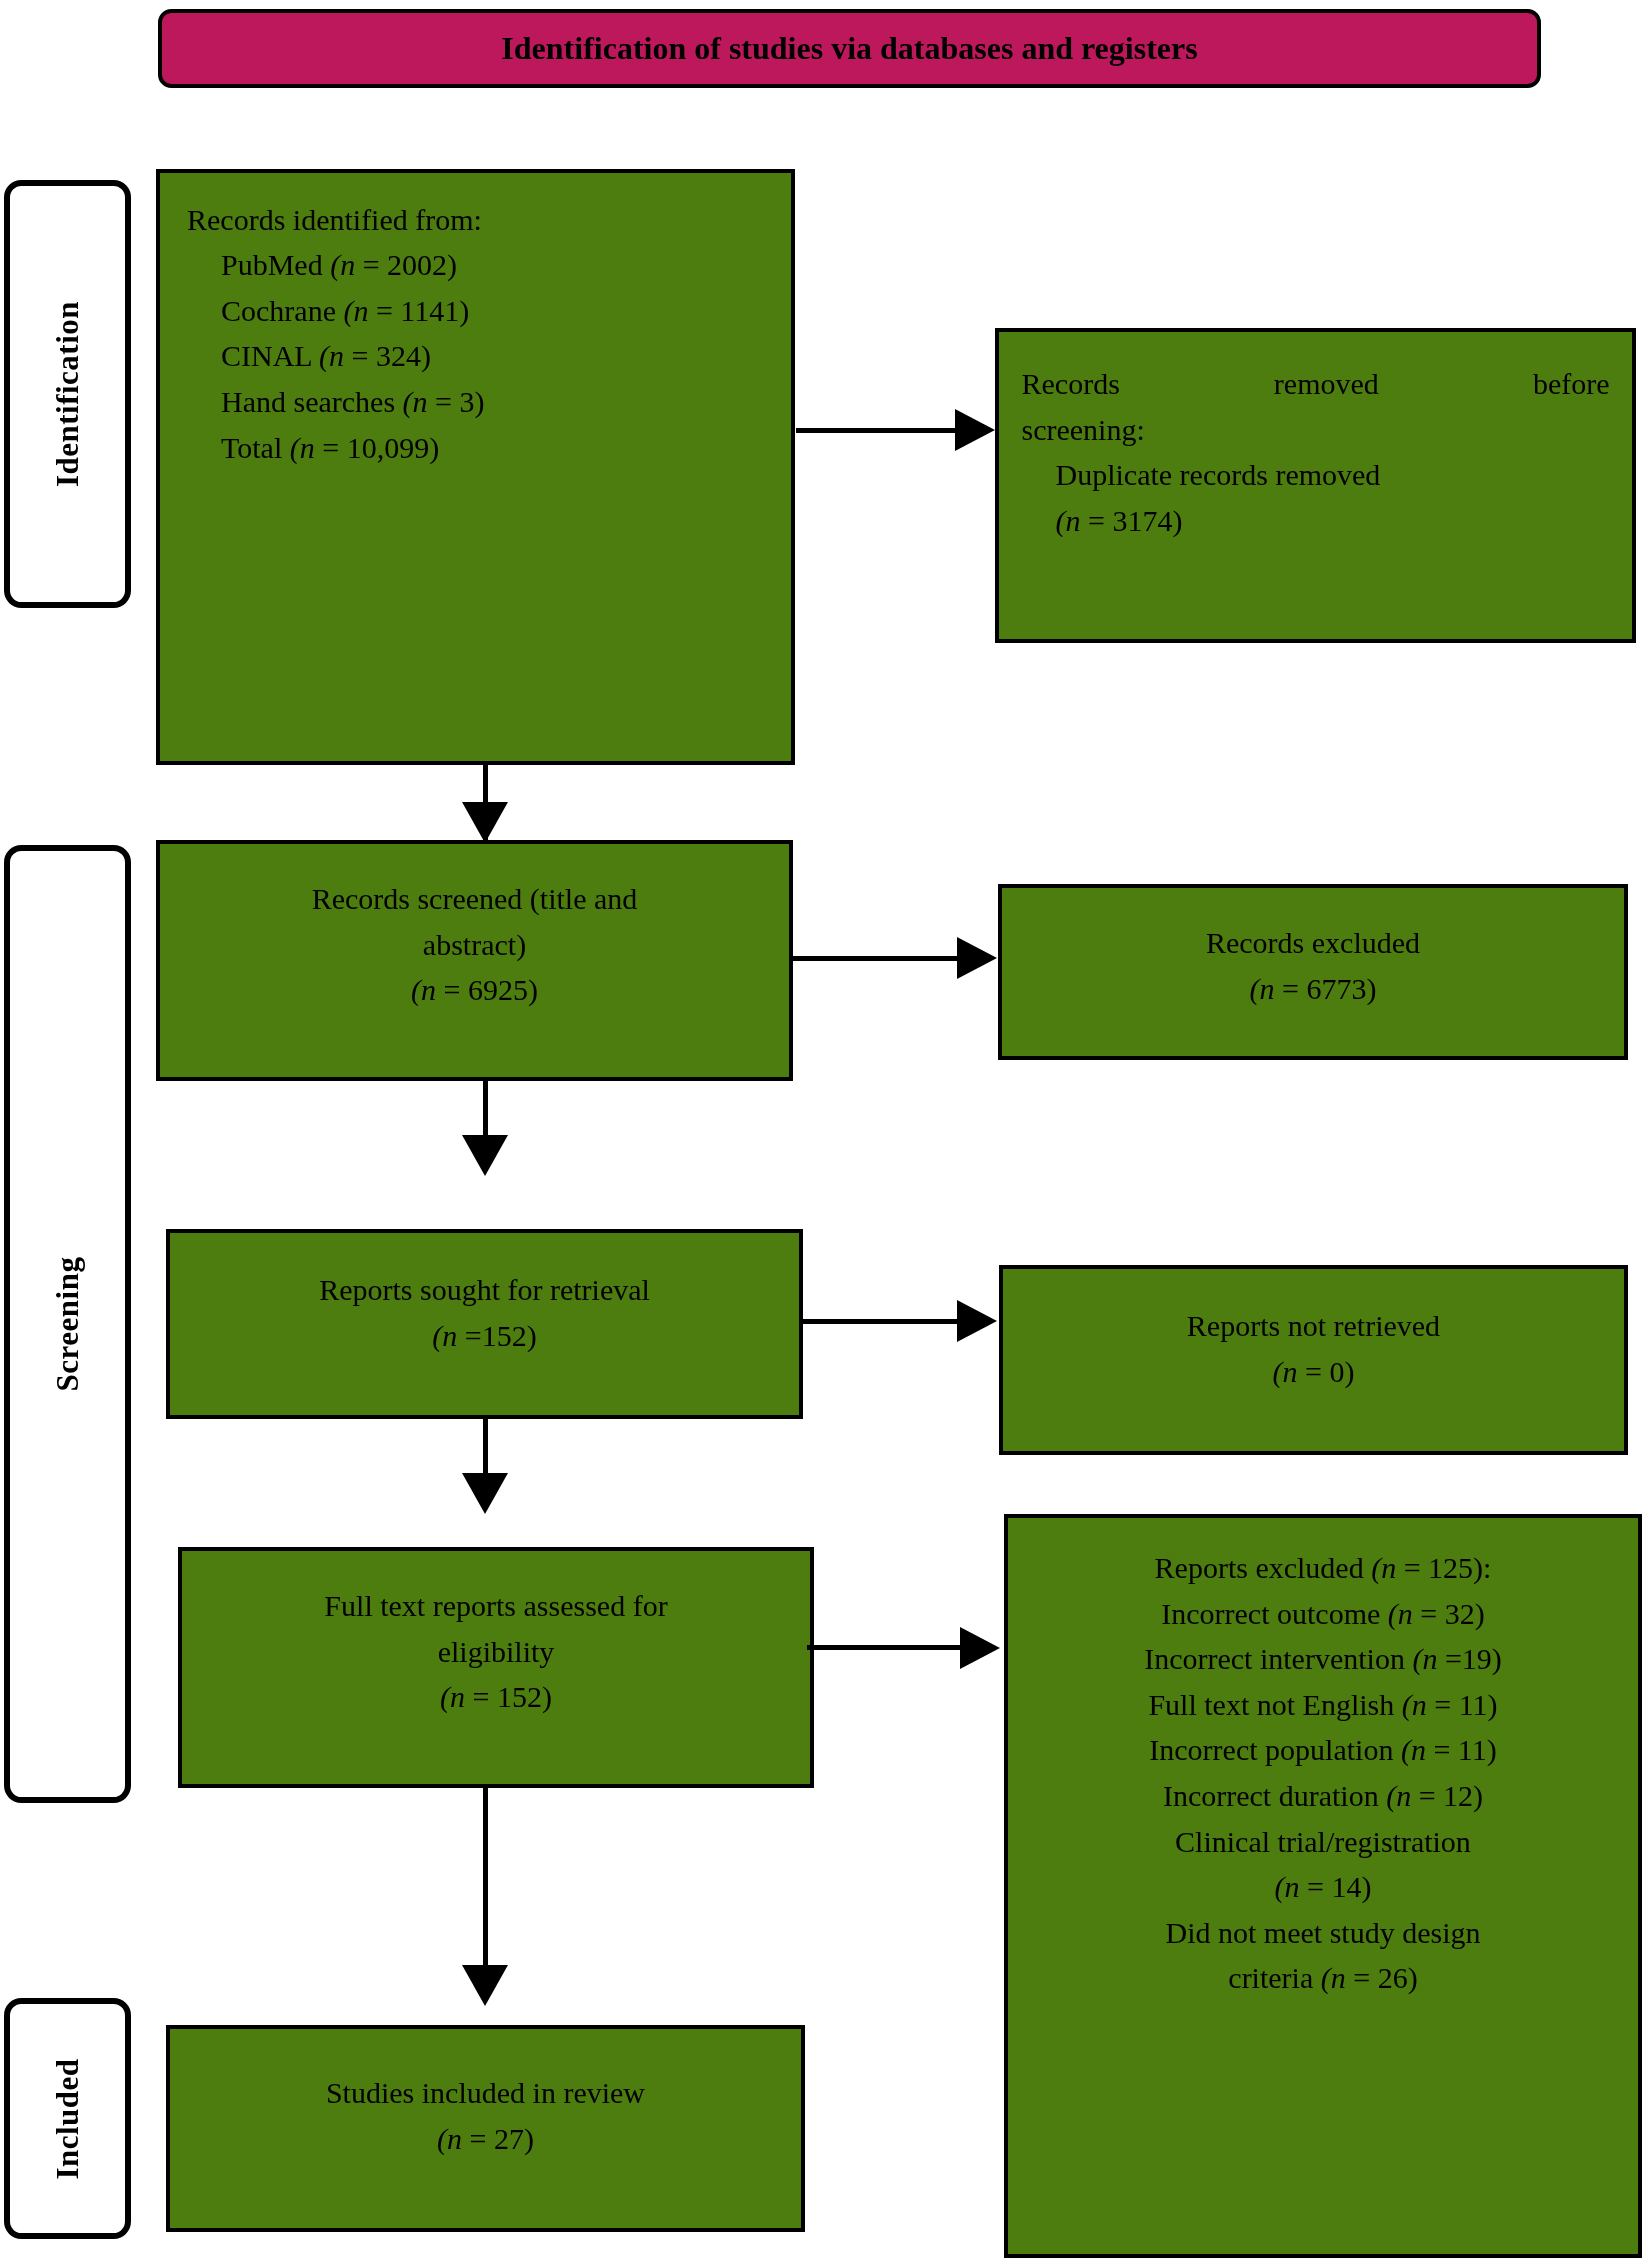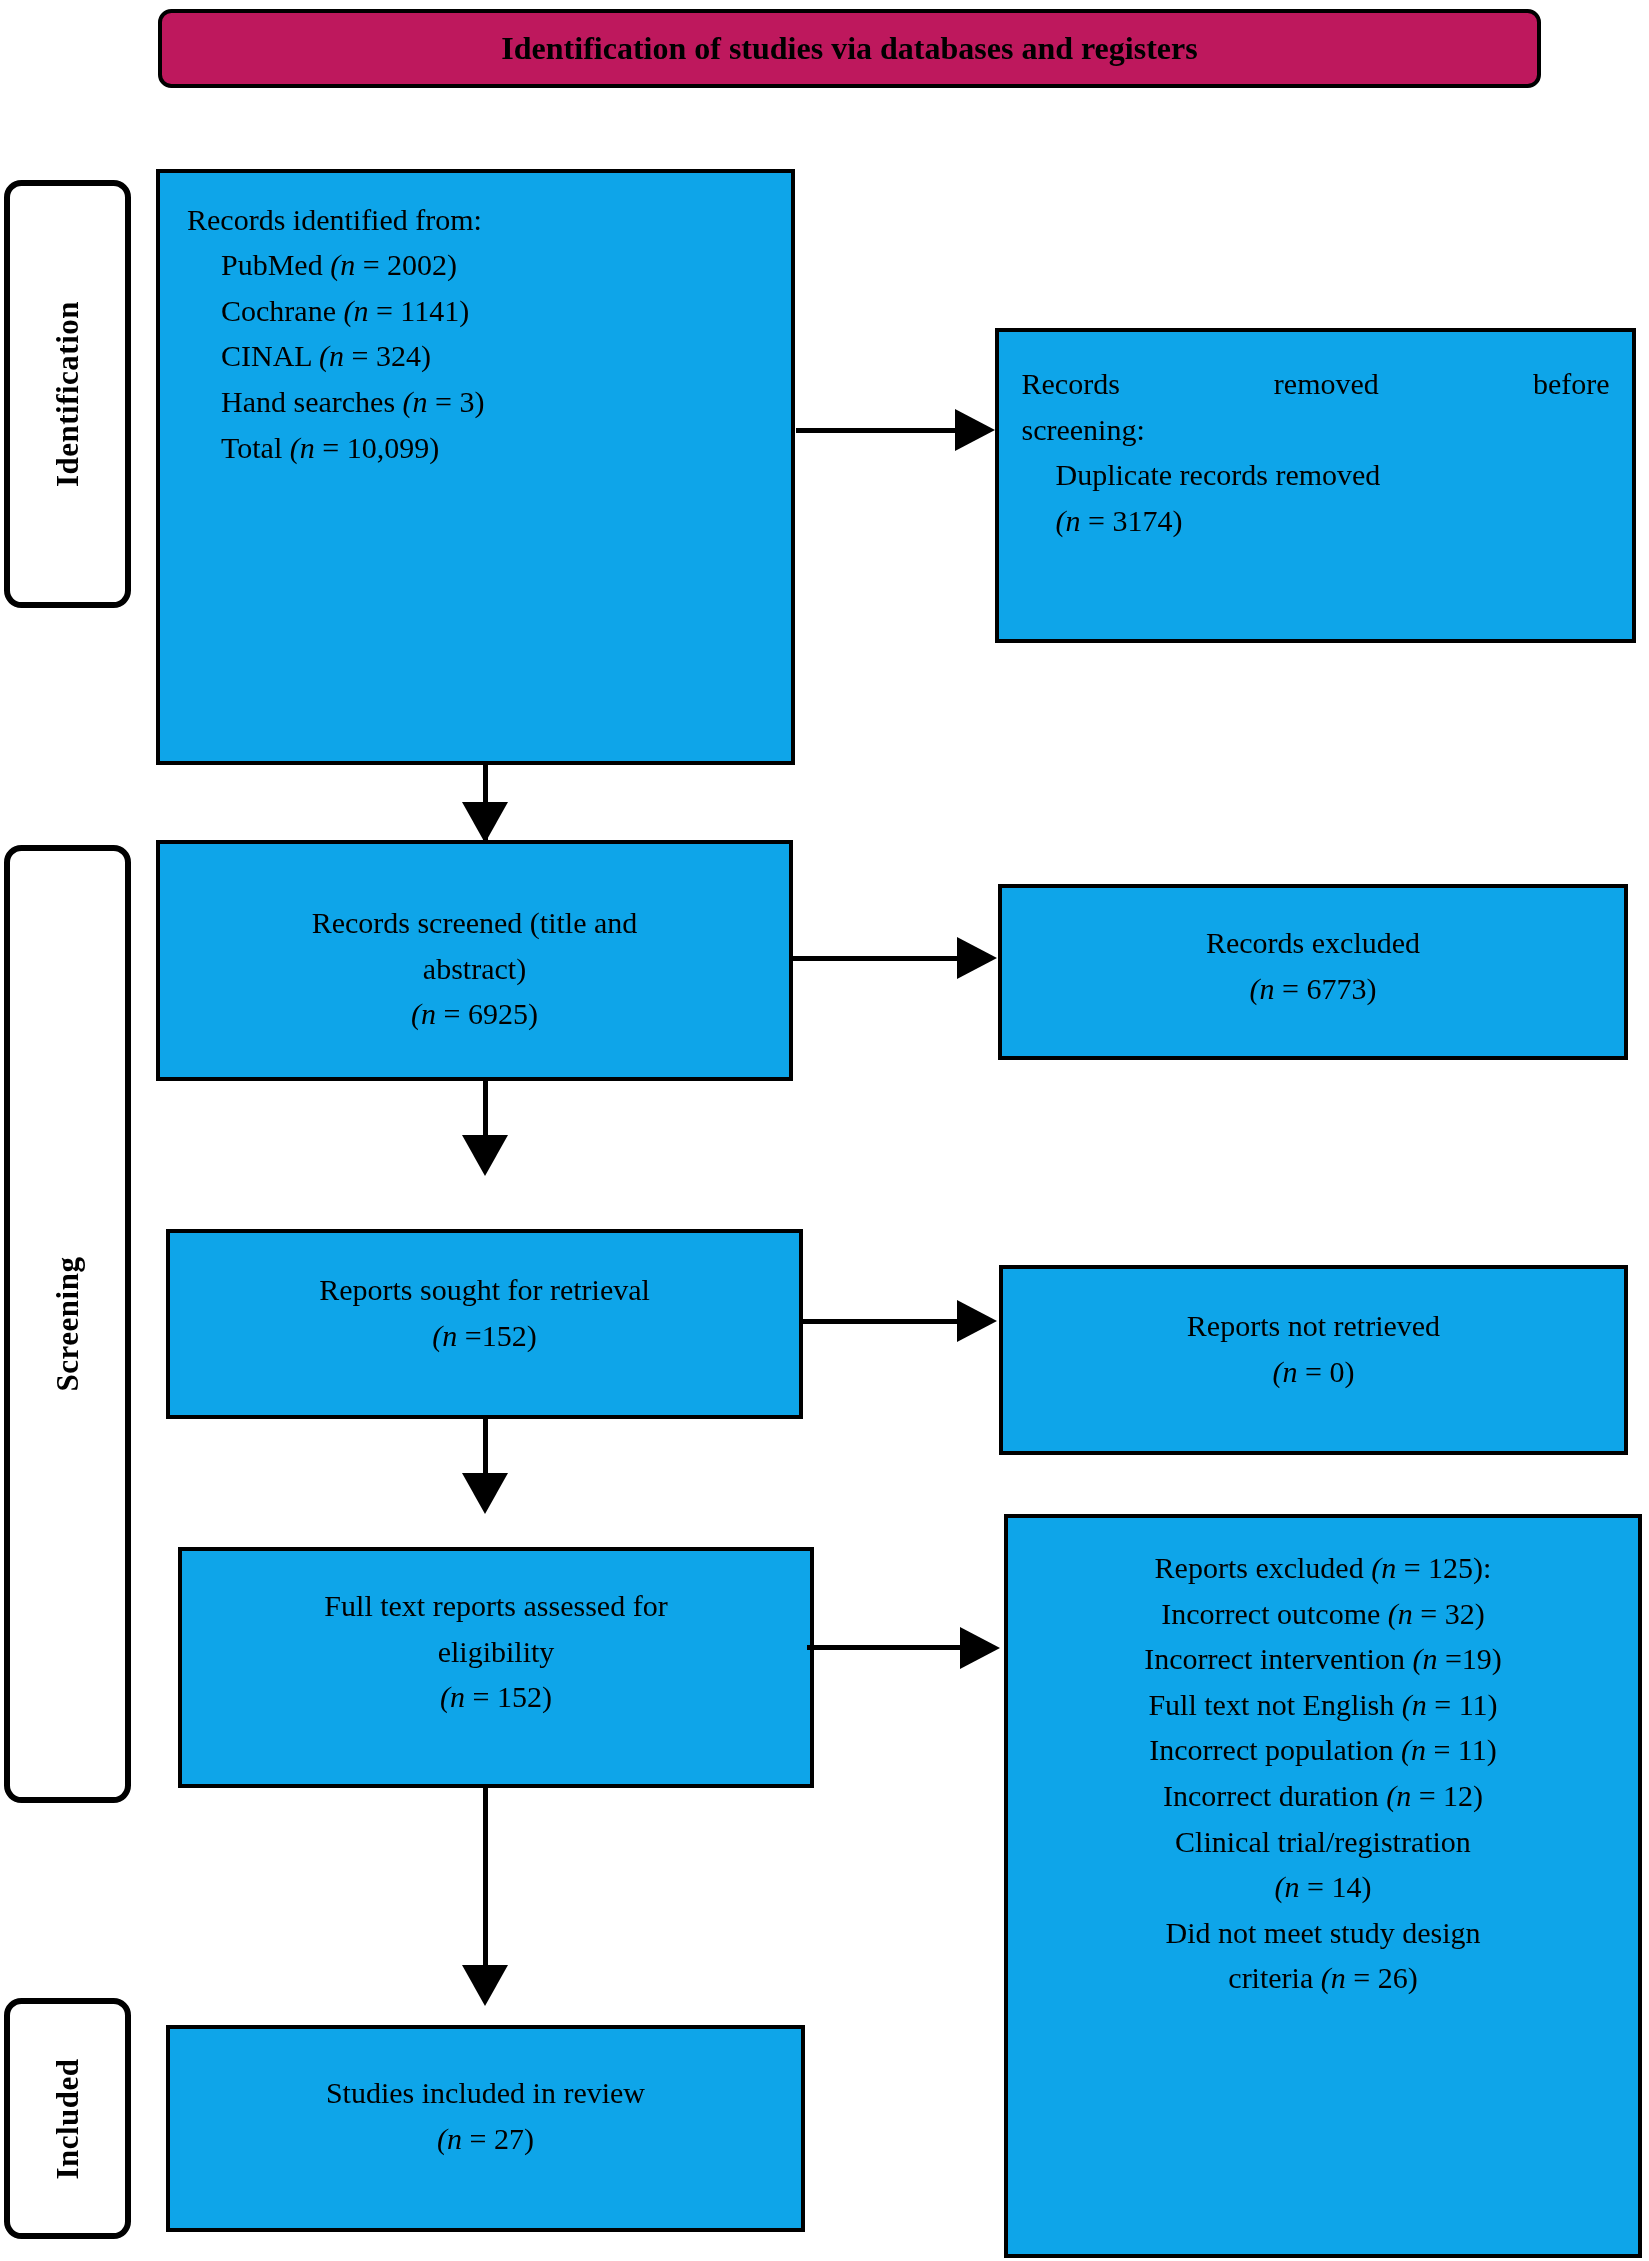--- a/index.html
+++ b/index.html
@@ -16,21 +16,21 @@
     font-family: "Liberation Serif", "DejaVu Serif", serif;
     color: #000000;
     overflow: hidden;
   }
 
   
   .box {
     position: absolute;
     box-sizing: border-box;
     border: 4.6px solid #000000;
-    background: #0ea5e9;
+    background: #4d7c0f;
   }
   .boxthin { border-width: 4.1px; }
 
   .phase {
     position: absolute;
     box-sizing: border-box;
     border: 6.1px solid #000000;
     border-radius: 17.4px;
     background: #ffffff;
   }
@@ -151,21 +151,21 @@
       <div class="ln l">screening:</div>
       <div class="ln l indent">Duplicate records removed</div>
       <div class="ln l indent"><span class="nitalic">(n</span><span> = 3174)</span></div>
     </div>
   </div>
 
   <div class="vline" style="left:483px; top:765px; height:75px;"></div>
   <div class="arrow-down" style="left:462px; top:802px;"></div>
 
   <div class="box" style="left:156px; top:840px; width:637px; height:241px;">
-    <div class="inner" style="left:0; top:0; right:0; bottom:0; padding:32px 23.6px 0 23.6px;margin-top:24px;">
+    <div class="inner" style="left:0; top:0; right:0; bottom:0; padding:32px 23.6px 0 23.6px;">
       <div class="ln c">Records screened (title and</div>
       <div class="ln c">abstract)</div>
       <div class="ln c"><span class="nitalic">(n</span><span> = 6925)</span></div>
     </div>
   </div>
 
   <div class="hline" style="left:793px; top:956px; width:165px;"></div>
   <div class="arrow-right" style="left:957px; top:937px;"></div>
 
   <div class="box boxthin" style="left:998px; top:884px; width:630px; height:176px;">

